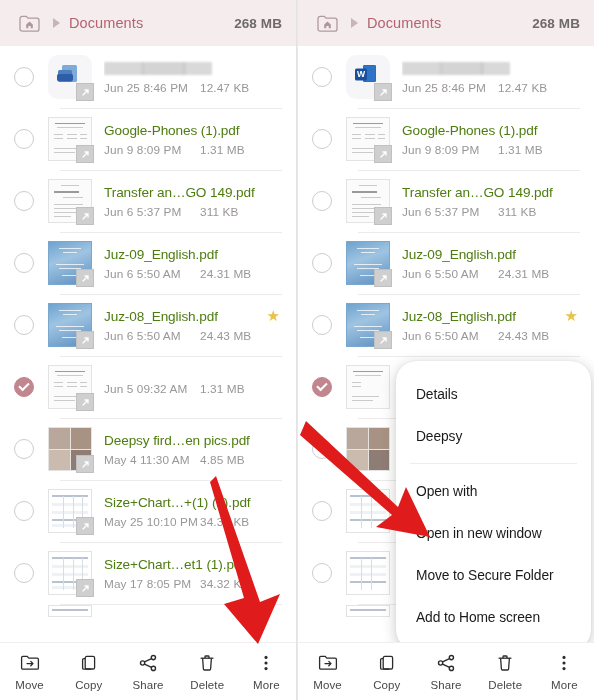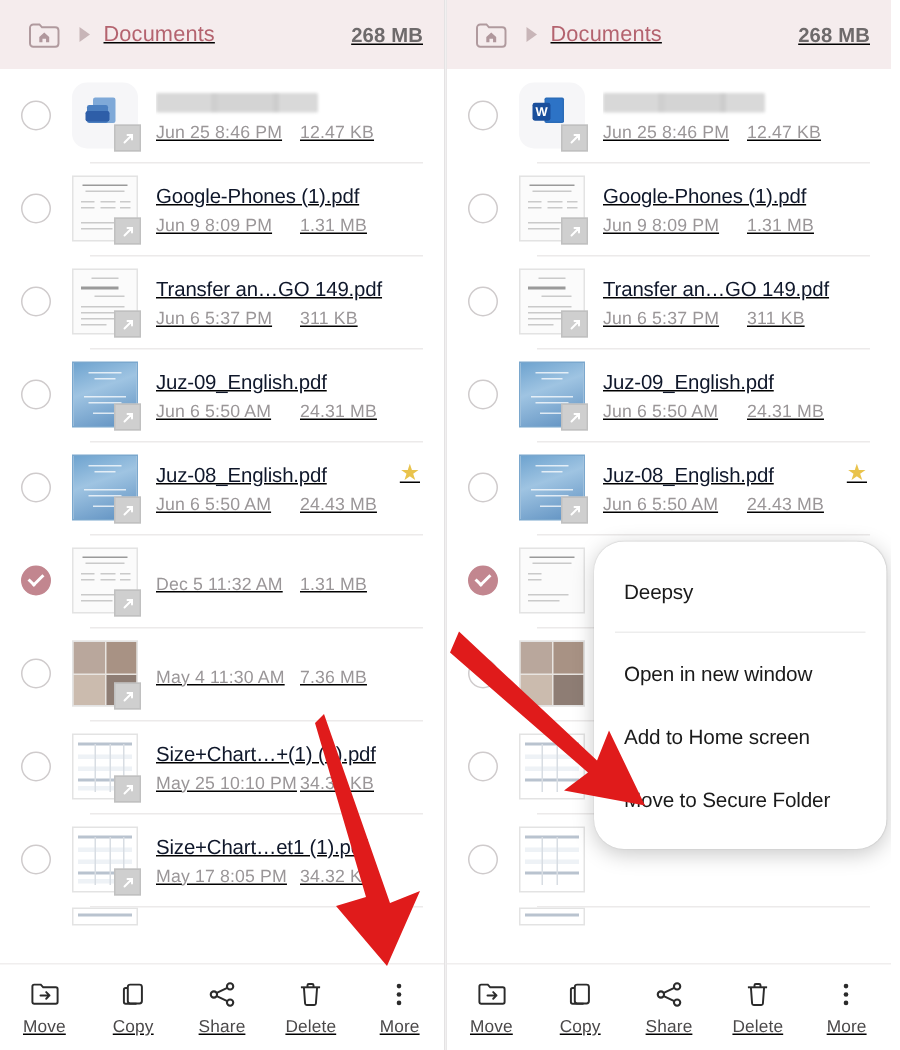--- a/index.html
+++ b/index.html
@@ -2,21 +2,21 @@
 <html><head>
 <meta charset="utf-8">
 <style>
   * { box-sizing: border-box; margin: 0; padding: 0; }
   html, body {
     width: 600px; height: 700px;
     background: #ffffff;
     font-family: "Liberation Sans", sans-serif;
     overflow: hidden;
   }
-  .screens { display: flex; width: 594px; height: 700px; position: relative; text-decoration: underline; }
+  .screens { display: flex; width: 594px; height: 700px; position: relative; }
 
   .panel {
     width: 300px; height: 700px;
     position: relative;
     background: #ffffff;
     overflow: hidden;
     display: flex; flex-direction: column;
   }
   .panel.left  { border-right: 1px solid #e4e2e3; }
   .panel.right { border-left: 1px solid #e9e7e8; }
@@ -121,21 +121,21 @@
   .thumb.photos .ph:nth-child(2){ background:#a89284; }
   .thumb.photos .ph:nth-child(3){ background:#cbbbae; }
   .thumb.photos .ph:nth-child(4){ background:#8e7d74; }
 
   
   .thumb.app .sheet { background: #f6f6f8; border: none; border-radius: 10px; }
   .thumb.app .glyph { position: absolute; left: 5px; top: 6px; width: 30px; height: 30px; }
 
   .meta { flex: 1 1 auto; min-width: 0; padding-right: 2px; }
   .fname {
-    font-size: 13.6px; color: #0f172a; line-height: 18px;
+    font-size: 13.6px; color: #4d7c0f; line-height: 18px;
     white-space: nowrap; overflow: hidden; text-overflow: clip;
     letter-spacing: -0.1px;
   }
   .fname.redacted {
     display: inline-block; width: 108px; height: 13px;
     background: linear-gradient(90deg,#d8d8d8 0 34%, #cfcfcf 34% 38%, #d4d4d4 38% 72%, #cdcdcd 72% 76%, #d9d9d9 76% 100%);
     border-radius: 1px; vertical-align: middle;
     filter: blur(1.1px);
   }
   .sub {
@@ -384,21 +384,21 @@
             <div class="tl" style="top:34px;left:5px;right:16px"></div>
           </div>
           <div class="badge">
             <svg width="11" height="11" viewBox="0 0 11 11">
                 <path d="M3 8 L8 3 M5 3 H8 V6" stroke="#fff" stroke-width="1.3" fill="none" stroke-linecap="round"></path>
               </svg>
           </div>
         </div>
         <div class="meta">
           <div class="sub">
-            <span class="date">Dec 5 11:32 AM</span>
+            <span class="date">Jun 5 09:32 AM</span>
             <span class="size">1.31 MB</span>
           </div>
         </div>
       </div>
 
       <div class="row">
         <div class="cb">
             <div class="cb-circle"></div>
           </div>
         <div class="thumb photos">
@@ -408,23 +408,26 @@
               <div class="ph"></div>
               <div class="ph"></div>
             </div>
           <div class="badge">
             <svg width="11" height="11" viewBox="0 0 11 11">
                 <path d="M3 8 L8 3 M5 3 H8 V6" stroke="#fff" stroke-width="1.3" fill="none" stroke-linecap="round"></path>
               </svg>
           </div>
         </div>
         <div class="meta">
+          <div class="row-head">
+              <div class="fname">Deepsy fird…en pics.pdf</div>
+            </div>
           <div class="sub">
             <span class="date">May 4 11:30 AM</span>
-            <span class="size">7.36 MB</span>
+            <span class="size">4.85 MB</span>
           </div>
         </div>
       </div>
 
       <div class="row">
         <div class="cb">
             <div class="cb-circle"></div>
           </div>
         <div class="thumb table">
           <div class="sheet">
@@ -803,25 +806,27 @@
         <div class="cb"></div>
         <div class="thumb table" style="height:12px">
           <div class="sheet">
               <div class="hrow" style="top:3px"></div>
             </div>
         </div>
         <div class="meta"></div>
       </div>
 
       <div class="ctxmenu" style="top:315px; left:98px;">
+        <div class="ctx-item">Details</div>
         <div class="ctx-item">Deepsy</div>
         <div class="ctx-div"></div>
+        <div class="ctx-item">Open with</div>
         <div class="ctx-item">Open in new window</div>
+        <div class="ctx-item">Move to Secure Folder</div>
         <div class="ctx-item">Add to Home screen</div>
-        <div class="ctx-item">Move to Secure Folder</div>
       </div>
     </div>
 
     <div class="bottombar">
       <div class="bb-item">
         <span class="bb-icon">
           <svg width="22" height="22" viewBox="0 0 22 22" fill="none" stroke="#2b2b2b" stroke-width="1.3">
             <path d="M2.6 5.6 C2.6 4.9 3.1 4.4 3.8 4.4 H8.2 L9.8 6.2 H18.2 C18.9 6.2 19.4 6.7 19.4 7.4 V16 C19.4 16.7 18.9 17.2 18.2 17.2 H3.8 C3.1 17.2 2.6 16.7 2.6 16 Z"></path>
             <path d="M8 11.6 H14 M11.8 9.4 L14 11.6 L11.8 13.8" stroke-linecap="round" stroke-linejoin="round"></path>
           </svg>

